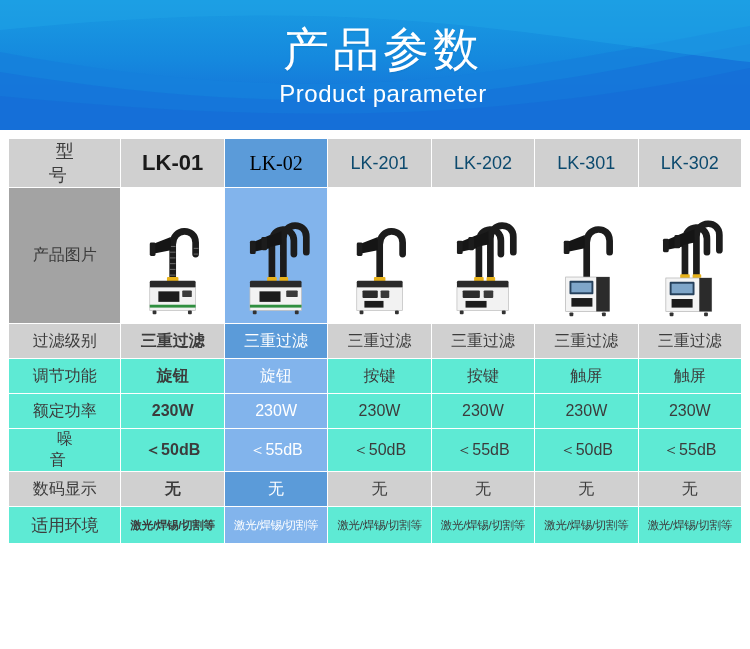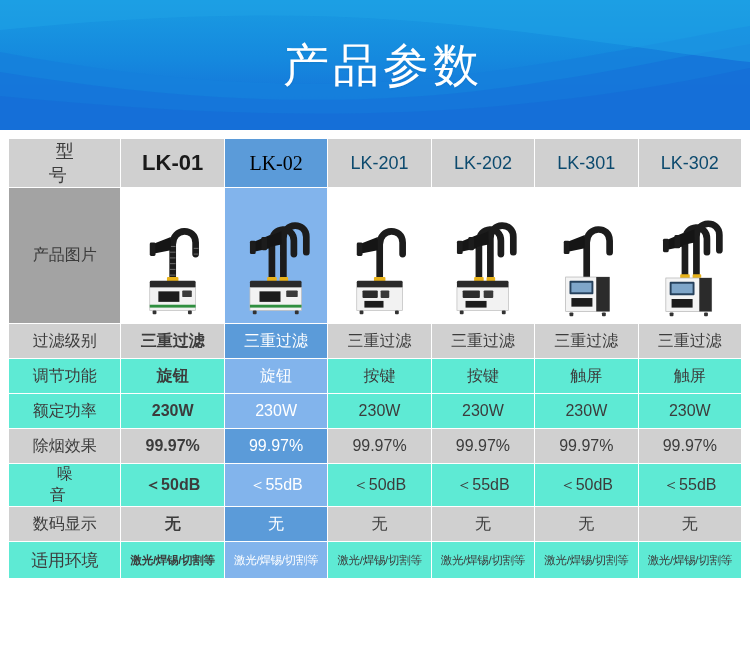--- a/index.html
+++ b/index.html
@@ -124,20 +124,21 @@
       </linearGradient>
     </defs>
     <rect x="0" y="0" width="750" height="130" fill="url(#bg)"></rect>
     <path d="M0,52 C140,78 300,96 470,74 C600,57 690,36 750,26 L750,130 L0,130 Z" fill="#1580dc" opacity="0.85"></path>
     <path d="M0,72 C150,96 320,112 500,88 C620,72 700,52 750,44 L750,130 L0,130 Z" fill="#1576d9" opacity="0.9"></path>
     <path d="M0,96 C170,112 330,122 520,104 C640,92 710,76 750,68 L750,130 L0,130 Z" fill="#156ed7" opacity="0.85"></path>
     <path d="M0,30 C120,18 260,10 400,20 C540,30 660,52 750,62 L750,0 L0,0 Z" fill="#1fa2e6" opacity="0.55"></path>
   </svg>
   <div class="banner-text">
     <div class="banner-title">产品参数</div>
+    <div class="banner-sub">Product parameter</div>
   </div>
 </div>
 
 <div class="table-wrap">
   <table class="spec">
     <colgroup>
       <col class="c-label">
         <col class="c-col">
         <col class="c-col">
         <col class="c-col">
@@ -307,29 +308,20 @@
       <tr class="band-white data">
         <td class="label">额定功率</td>
         <td class="col1">230W</td>
         <td class="hl">230W</td>
         <td class="colN">230W</td>
         <td class="colN">230W</td>
         <td class="colN">230W</td>
         <td class="colN">230W</td>
       </tr>
 
-      <tr class="band-gray data">
-        <td class="label">除烟效果</td>
-        <td class="col1">99.97%</td>
-        <td class="hl">99.97%</td>
-        <td class="colN">99.97%</td>
-        <td class="colN">99.97%</td>
-        <td class="colN">99.97%</td>
-        <td class="colN">99.97%</td>
-      </tr>
 
       <tr class="band-white data">
         <td class="label"><span class="sp">噪　　音</span></td>
         <td class="col1">＜50dB</td>
         <td class="hl">＜55dB</td>
         <td class="colN">＜50dB</td>
         <td class="colN">＜55dB</td>
         <td class="colN">＜50dB</td>
         <td class="colN">＜55dB</td>
       </tr>

